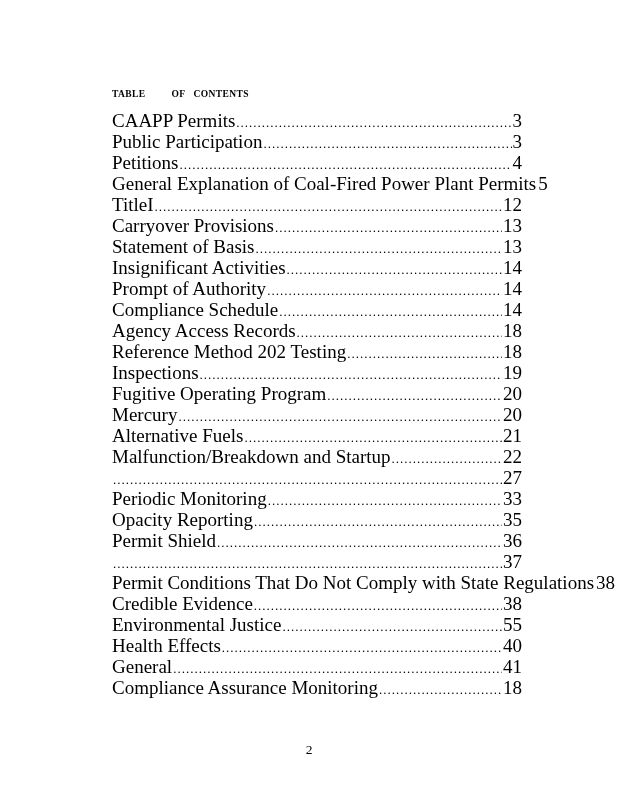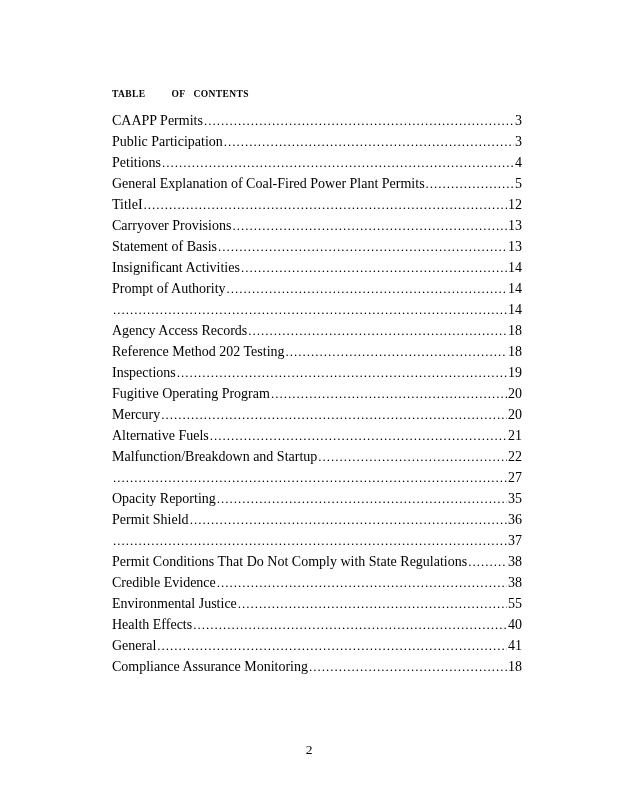--- a/index.html
+++ b/index.html
@@ -33,21 +33,21 @@
   .heading .hw1 { margin-right: 26px; }
   .heading .hw2 { margin-right: 8px; }
   .entries {
     margin-top: 10px;
   }
   .entry {
     display: flex;
     align-items: baseline;
     height: 21px;
     line-height: 21px;
-    font-size: 14px;
+    font-size: 19px;
     white-space: nowrap;
   }
   .entry .title {
     flex: 0 0 auto;
   }
   .entry .dots {
     flex: 1 1 auto;
     overflow: hidden;
     white-space: nowrap;
     margin: 0 1px;
@@ -119,20 +119,21 @@
     <span class="title">Insignificant Activities</span>
     <span class="dots"></span>
     <span class="num">14</span>
   </div>
         <div class="entry">
     <span class="title">Prompt of Authority</span>
     <span class="dots"></span>
     <span class="num">14</span>
   </div>
         <div class="entry">
+    <span class="title">Compliance Schedule</span>
     <span class="dots"></span>
     <span class="num">14</span>
   </div>
         <div class="entry">
     <span class="title">Agency Access Records</span>
     <span class="dots"></span>
     <span class="num">18</span>
   </div>
         <div class="entry">
     <span class="title">Reference Method 202 Testing</span>
@@ -160,20 +161,25 @@
     <span class="num">21</span>
   </div>
         <div class="entry">
     <span class="title">Malfunction/Breakdown and Startup</span>
     <span class="dots"></span>
     <span class="num">22</span>
   </div>
         <div class="entry">
     <span class="dots"></span>
     <span class="num">27</span>
+  </div>
+        <div class="entry">
+    <span class="title">Periodic Monitoring</span>
+    <span class="dots"></span>
+    <span class="num">33</span>
   </div>
         <div class="entry">
     <span class="title">Opacity Reporting</span>
     <span class="dots"></span>
     <span class="num">35</span>
   </div>
         <div class="entry">
     <span class="title">Permit Shield</span>
     <span class="dots"></span>
     <span class="num">36</span>

